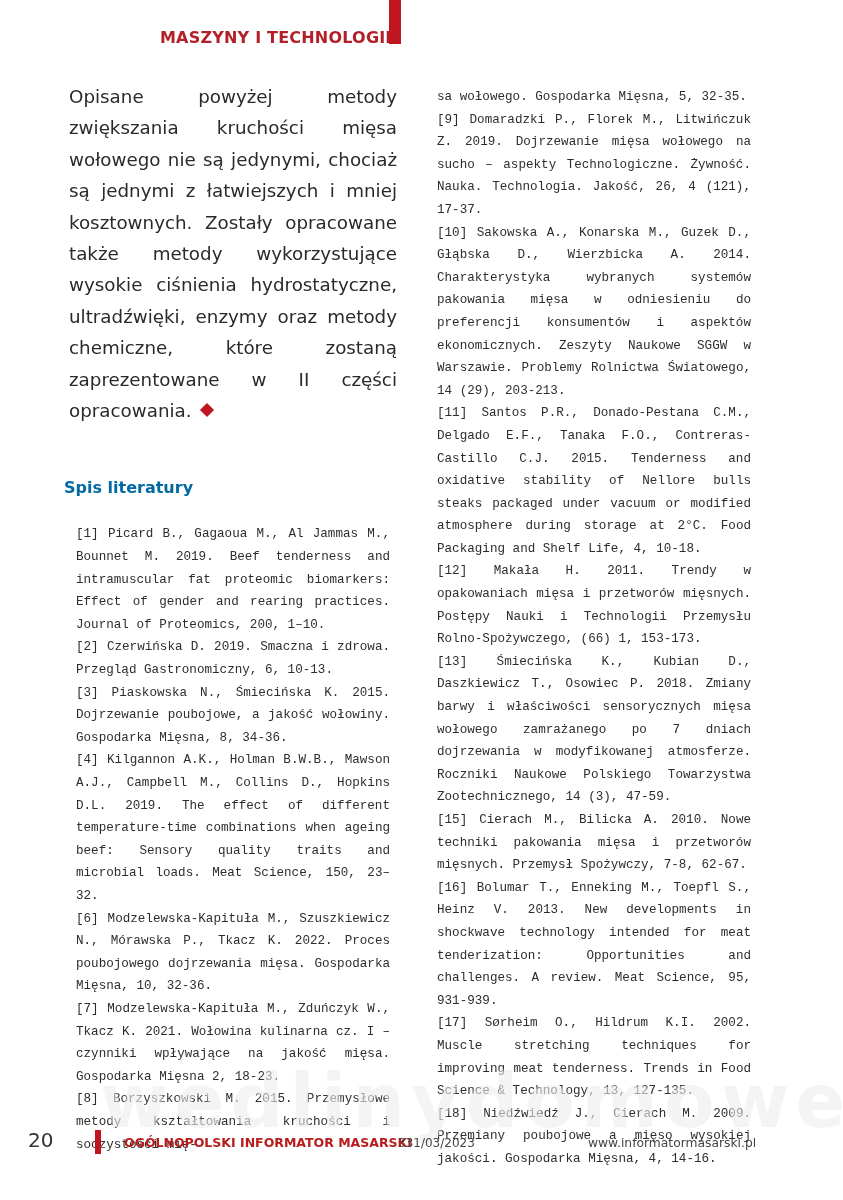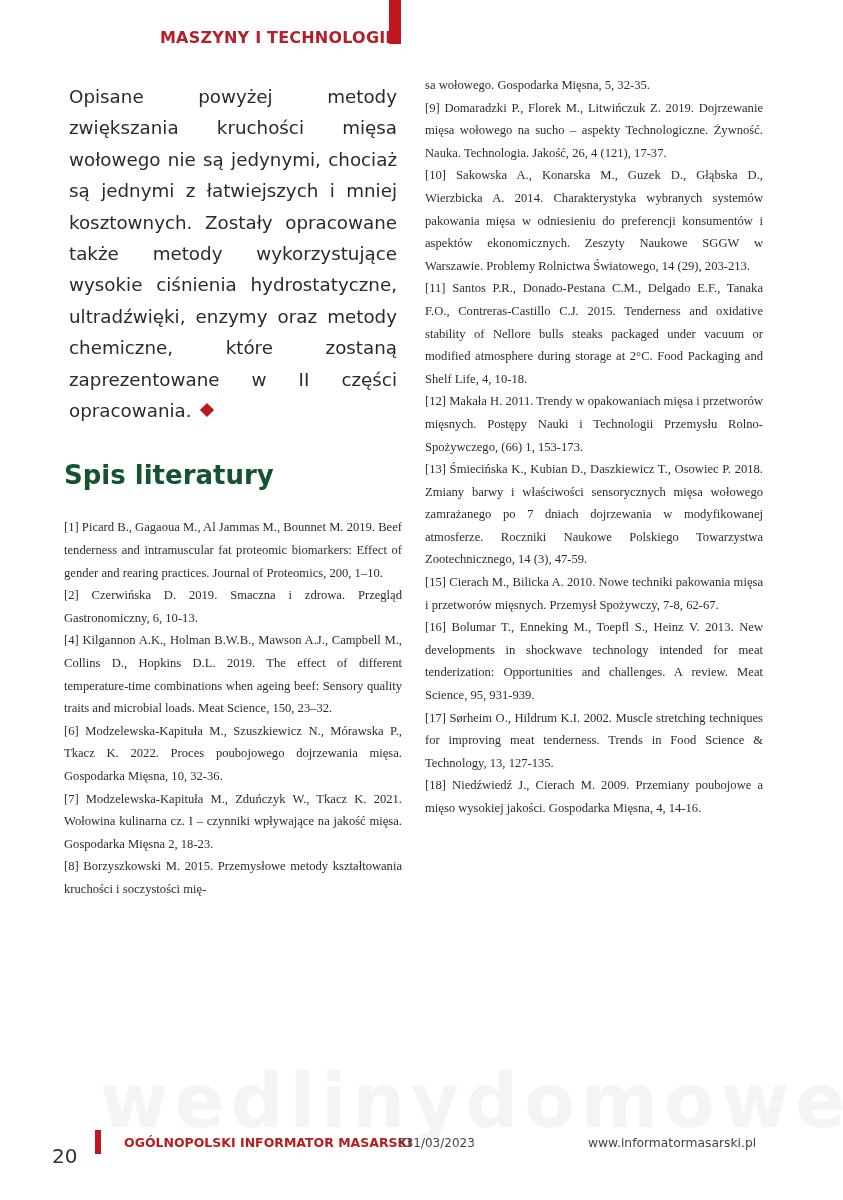--- a/index.html
+++ b/index.html
@@ -11,28 +11,28 @@
   .top-bar { position: absolute; left: 389px; top: 0; width: 12px; height: 44px; background: #c0161f; }
 
   .col-left { position: absolute; left: 64px; top: 76px; width: 338px; }
   .col-right { position: absolute; left: 425px; top: 74px; width: 338px; }
 
   .lead { font-family: "DejaVu Sans", sans-serif; font-size: 18.3px; line-height: 31.4px;
           text-align: justify; color: #2a2a2a; margin: 5px; }
   .diamond { display: inline-block; width: 10px; height: 10px; background: #c0161f;
              transform: rotate(45deg); margin-left: 10px; vertical-align: 2px; }
 
-  .heading { font-family: "DejaVu Sans", sans-serif; font-weight: bold; font-size: 26px;
-             color: #14532d; margin: 34px 0 26px 0; }
+  .heading { font-family: "DejaVu Sans", sans-serif; font-weight: bold; font-size: 16px;
+             color: #0369a1; margin: 52px 0 26px 0; }
 
-  .refs { font-family: Liberation Serif, serif; font-size: 12.6px; line-height: 22.6px;
-          text-align: justify; color: #2d2d2d; margin: 0; }
+  .refs { font-family: Liberation Mono, monospace; font-size: 12.6px; line-height: 22.6px;
+          text-align: justify; color: #2d2d2d; margin: 12px; }
   .ref { margin: 0; }
-  .page-num { position: absolute; left: 52px; top: 1128px; font-family: "DejaVu Sans", sans-serif;
-              font-size: 20px; color: #333; margin-top: 16px; }
+  .page-num { position: absolute; left: 28px; top: 1128px; font-family: "DejaVu Sans", sans-serif;
+              font-size: 20px; color: #333; }
   .page-bar { position: absolute; left: 95px; top: 1130px; width: 6px; height: 24px; background: #c0161f; }
   .pub-name { position: absolute; left: 124px; top: 1135px; font-family: "DejaVu Sans", sans-serif;
               font-weight: bold; font-size: 12.5px; color: #b91c1c; }
   .issue { position: absolute; left: 398px; top: 1136px; font-family: "DejaVu Sans", sans-serif;
            font-size: 12px; color: #444; }
   .site { position: absolute; left: 588px; top: 1136px; font-family: "DejaVu Sans", sans-serif;
           font-size: 12.3px; color: #444; }
   .watermark { position: absolute; left: 100px; top: 1058px; font-family: "DejaVu Sans", sans-serif;
                font-weight: bold; font-size: 74px; color: rgba(0,0,0,0.045); letter-spacing: 6px;
                white-space: nowrap; text-shadow: 0 0 2px rgba(255,255,255,0.6); }
@@ -42,20 +42,21 @@
 
 <div class="section-label">MASZYNY I TECHNOLOGIE</div>
 <div class="top-bar"></div>
 
 <div class="col-left">
   <p class="lead"><span>Opisane powyżej metody zwiększania kruchości mięsa wołowego nie są jedynymi, chociaż są jednymi z łatwiejszych i mniej kosztownych. Zostały opracowane także metody wykorzystujące wysokie ciśnienia hydrostatyczne, ultradźwięki, enzymy oraz metody chemiczne, które zostaną zaprezentowane w II części opracowania.</span><span class="diamond"></span></p>
   <h2 class="heading">Spis literatury</h2>
   <div class="refs">
     <p class="ref">[1] Picard B., Gagaoua M., Al Jammas M., Bounnet M. 2019. Beef tenderness and intramuscular fat proteomic biomarkers: Effect of gender and rearing practices. Journal of Proteomics, 200, 1–10.</p>
     <p class="ref">[2] Czerwińska D. 2019. Smaczna i zdrowa. Przegląd Gastronomiczny, 6, 10-13.</p>
+    <p class="ref">[3] Piaskowska N., Śmiecińska K. 2015. Dojrzewanie poubojowe, a jakość wołowiny. Gospodarka Mięsna, 8, 34-36.</p>
     <p class="ref">[4] Kilgannon A.K., Holman B.W.B., Mawson A.J., Campbell M., Collins D., Hopkins D.L. 2019. The effect of different temperature-time combinations when ageing beef: Sensory quality traits and microbial loads. Meat Science, 150, 23–32.</p>
     <p class="ref">[6] Modzelewska-Kapituła M., Szuszkiewicz N., Mórawska P., Tkacz K. 2022. Proces poubojowego dojrzewania mięsa. Gospodarka Mięsna, 10, 32-36.</p>
     <p class="ref">[7] Modzelewska-Kapituła M., Zduńczyk W., Tkacz K. 2021. Wołowina kulinarna cz. I – czynniki wpływające na jakość mięsa. Gospodarka Mięsna 2, 18-23.</p>
     <p class="ref">[8] Borzyszkowski M. 2015. Przemysłowe metody kształtowania kruchości i soczystości mię-</p>
   </div>
 </div>
 
 <div class="col-right">
   <div class="refs">
     <p class="ref">sa wołowego. Gospodarka Mięsna, 5, 32-35.</p>

